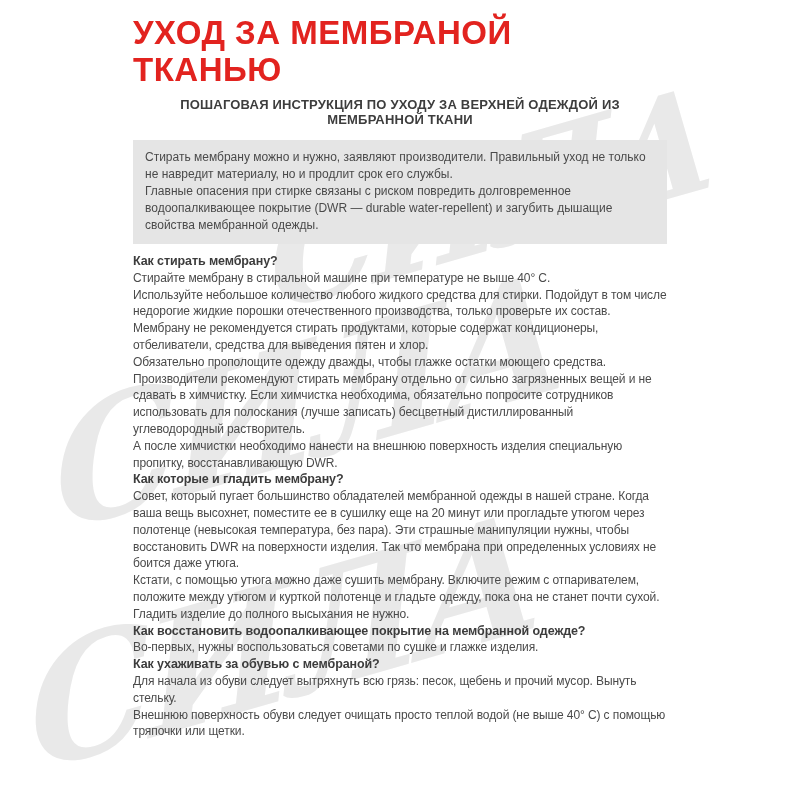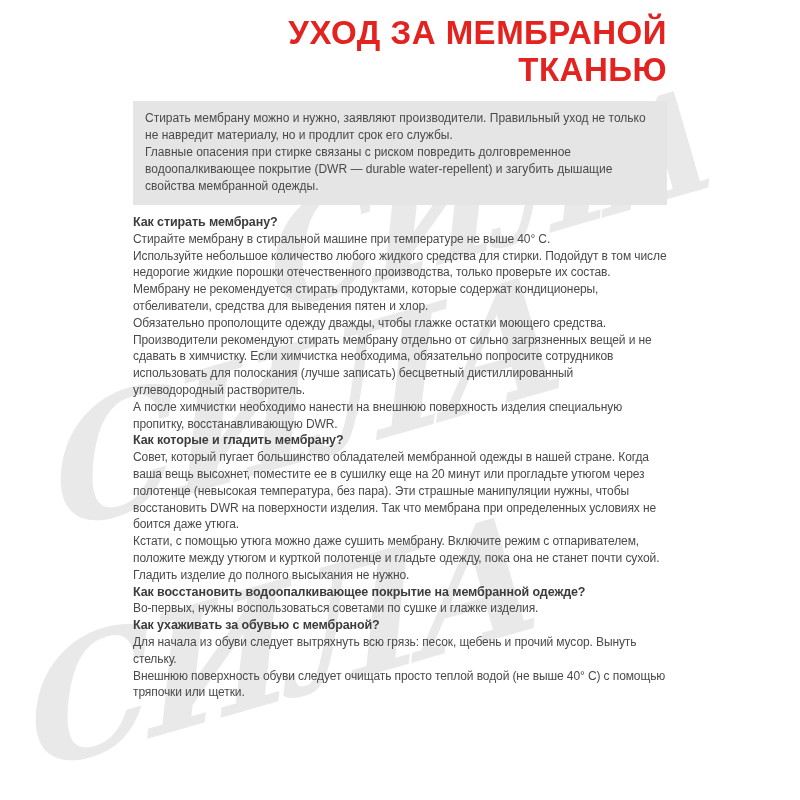--- a/index.html
+++ b/index.html
@@ -40,21 +40,21 @@
   .wm-3 { left: 30px;  top: 620px; font-size: 160px; transform: rotate(-16deg) skewX(-12deg); }
   
   .content {
     position: relative;
     z-index: 1;
     width: 534px;
     margin: 0 auto;
     padding-top: 14px;
   }
   .title {
-    text-align: right;
+    text-align: left;
     color: #e2231f;
     font-size: 33px;
     line-height: 37px;
     font-weight: bold;
     letter-spacing: 0.5px;
   }
   .subtitle {
     text-align: center;
     color: #3d3d3d;
     font-size: 13px;
@@ -93,20 +93,21 @@
 
   <div class="watermark-layer">
     <span class="watermark wm-1">СИЛА</span>
     <span class="watermark wm-2">СИЛА</span>
     <span class="watermark wm-3">СИЛА</span>
   </div>
 
   <div class="content">
 
     <div class="title">УХОД ЗА МЕМБРАНОЙ ТКАНЬЮ</div>
+    <div class="subtitle">ПОШАГОВАЯ ИНСТРУКЦИЯ ПО УХОДУ ЗА ВЕРХНЕЙ ОДЕЖДОЙ ИЗ МЕМБРАННОЙ ТКАНИ</div>
 
     <div class="intro-box">
       <p>Стирать мембрану можно и нужно, заявляют производители. Правильный уход не только не навредит материалу, но и продлит срок его службы.</p>
       <p>Главные опасения при стирке связаны с риском повредить долговременное водоопалкивающее покрытие (DWR — durable water-repellent) и загубить дышащие свойства мембранной одежды.</p>
     </div>
 
     <div class="body-text">
 
       <p class="section-heading">Как стирать мембрану?</p>
       <p>Стирайте мембрану в стиральной машине при температуре не выше 40° С.</p>

